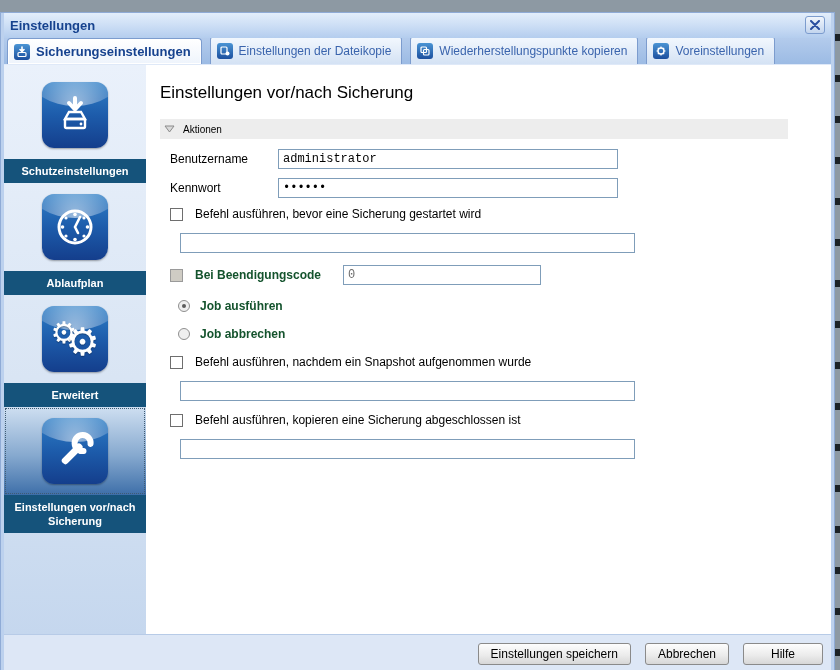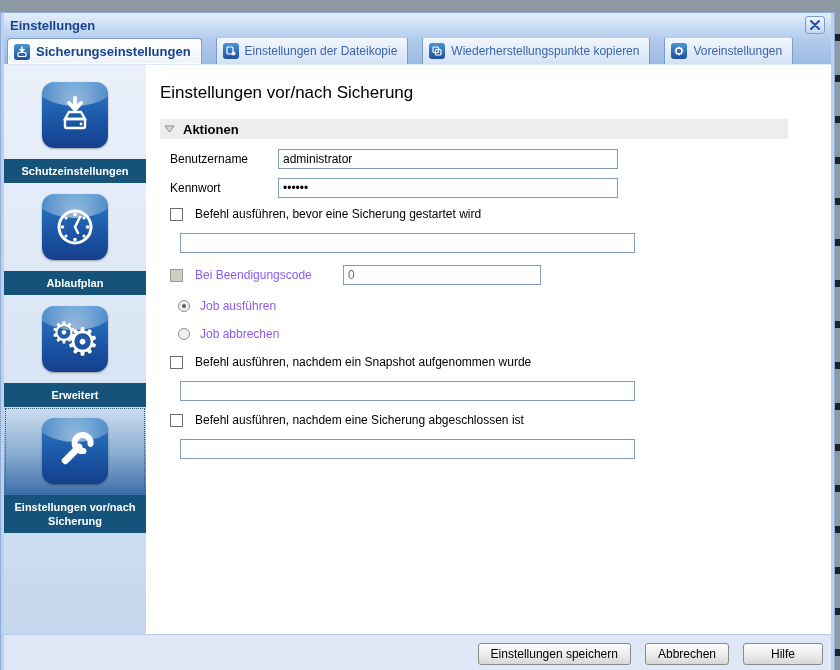--- a/index.html
+++ b/index.html
@@ -35,21 +35,21 @@
     width:20px; height:18px;
     background:linear-gradient(180deg,#f0f5fc,#c3d5ee);
     border:1px solid #7c9cce; border-radius:3px;
     display:flex; align-items:center; justify-content:center;
     cursor:pointer;
   }
   
   .tabbar {
     height:27px; flex:0 0 27px;
     background:linear-gradient(180deg,#b3cbec 0%,#9cbbe4 100%);
-    display:flex; align-items:flex-end; gap:14px;
+    display:flex; align-items:flex-end; gap:8px;
     padding:0 0 0 3px;
     border-bottom:1px solid #dfe9f8;
   }
   .tab {
     height:28px;
     display:flex; align-items:center; gap:6px;
     padding:0 10px 0 6px;
     border:1px solid #7c9cce; border-bottom:none;
     border-radius:4px 4px 0 0;
     background:linear-gradient(180deg,#f3f8fe 0%,#d4e2f4 100%);
@@ -102,39 +102,39 @@
   }
   .gear-glyph { color:#fff; font-family:"DejaVu Sans", sans-serif; text-shadow:0 1px 1px rgba(0,0,0,.3); position:relative; z-index:1;}
   
   .content { flex:1; background:#fff; padding:18px 0 0 14px; position:relative; }
   .page-title { font-size:17px; color:#000; font-weight:400; margin-bottom:16px; }
   .section-bar {
     width:628px; height:20px; background:#ededed;
     display:flex; align-items:center; gap:8px; padding-left:4px;
     margin-bottom:10px; cursor:pointer;
   }
-  .section-title { font-size:13px; font-weight:bold; color:#000; }
+  .section-title { font-size:10px; font-weight:normal; color:#000; }
   .desc { font-size:12px; color:#000; margin:0 0 10px 10px; }
   .frow { display:flex; align-items:center; margin:0 0 9px 10px; font-size:12px; color:#000; }
   .flabel { width:108px; flex:0 0 108px; }
   input.txt {
     height:20px; border:1px solid #7f9db9; background:#fff;
-    font-family:Liberation Sans, sans-serif; font-size:12px;
+    font-family:Liberation Mono, monospace; font-size:12px;
     padding:1px 4px; color:#000;
   }
   .w-med { width:340px; }
   .w-wide { width:455px; margin-left:10px; }
   .w-code { width:198px; }
   .cb {
     width:13px; height:13px; border:1px solid #6e6e6e; background:#fff;
     flex:0 0 13px; cursor:pointer;
   }
   .cb.disabled { background:#cfccc4; border-color:#9a9a9a; cursor:default; }
   .cb-label { margin-left:12px; }
-  .dis { color:#8b5cf6; }
+  .dis { color:#14532d;font-weight:bold; }
   .rb {
     width:12px; height:12px; border:1px solid #8f8f8f; border-radius:50%;
     background:#efefef; flex:0 0 12px; position:relative; cursor:default;
   }
   .rb.sel::after {
     content:""; position:absolute; left:3px; top:3px; width:4px; height:4px;
     border-radius:50%; background:#5c5c5c;
   }
   .radio-row { margin-left:18px; margin-bottom:14px; }
   .radio-row .cb-label { margin-left:10px; }
@@ -327,21 +327,21 @@
         <span class="cb"></span>
         <span class="cb-label">Befehl ausführen, nachdem ein Snapshot aufgenommen wurde</span>
       </div>
 
       <div class="frow" style="margin-top:12px">
         <input class="txt w-wide" type="text" value="" style="">
       </div>
 
       <div class="frow" style="margin-top:12px">
         <span class="cb"></span>
-        <span class="cb-label">Befehl ausführen, nachdem eine Sicherung abgeschlossen ist</span>
+        <span class="cb-label">Befehl ausführen, kopieren eine Sicherung abgeschlossen ist</span>
       </div>
 
       <div class="frow" style="margin-top:12px">
         <input class="txt w-wide" type="text" value="" style="">
       </div>
 
     </div>
   </div>
 
   <div class="footer">

